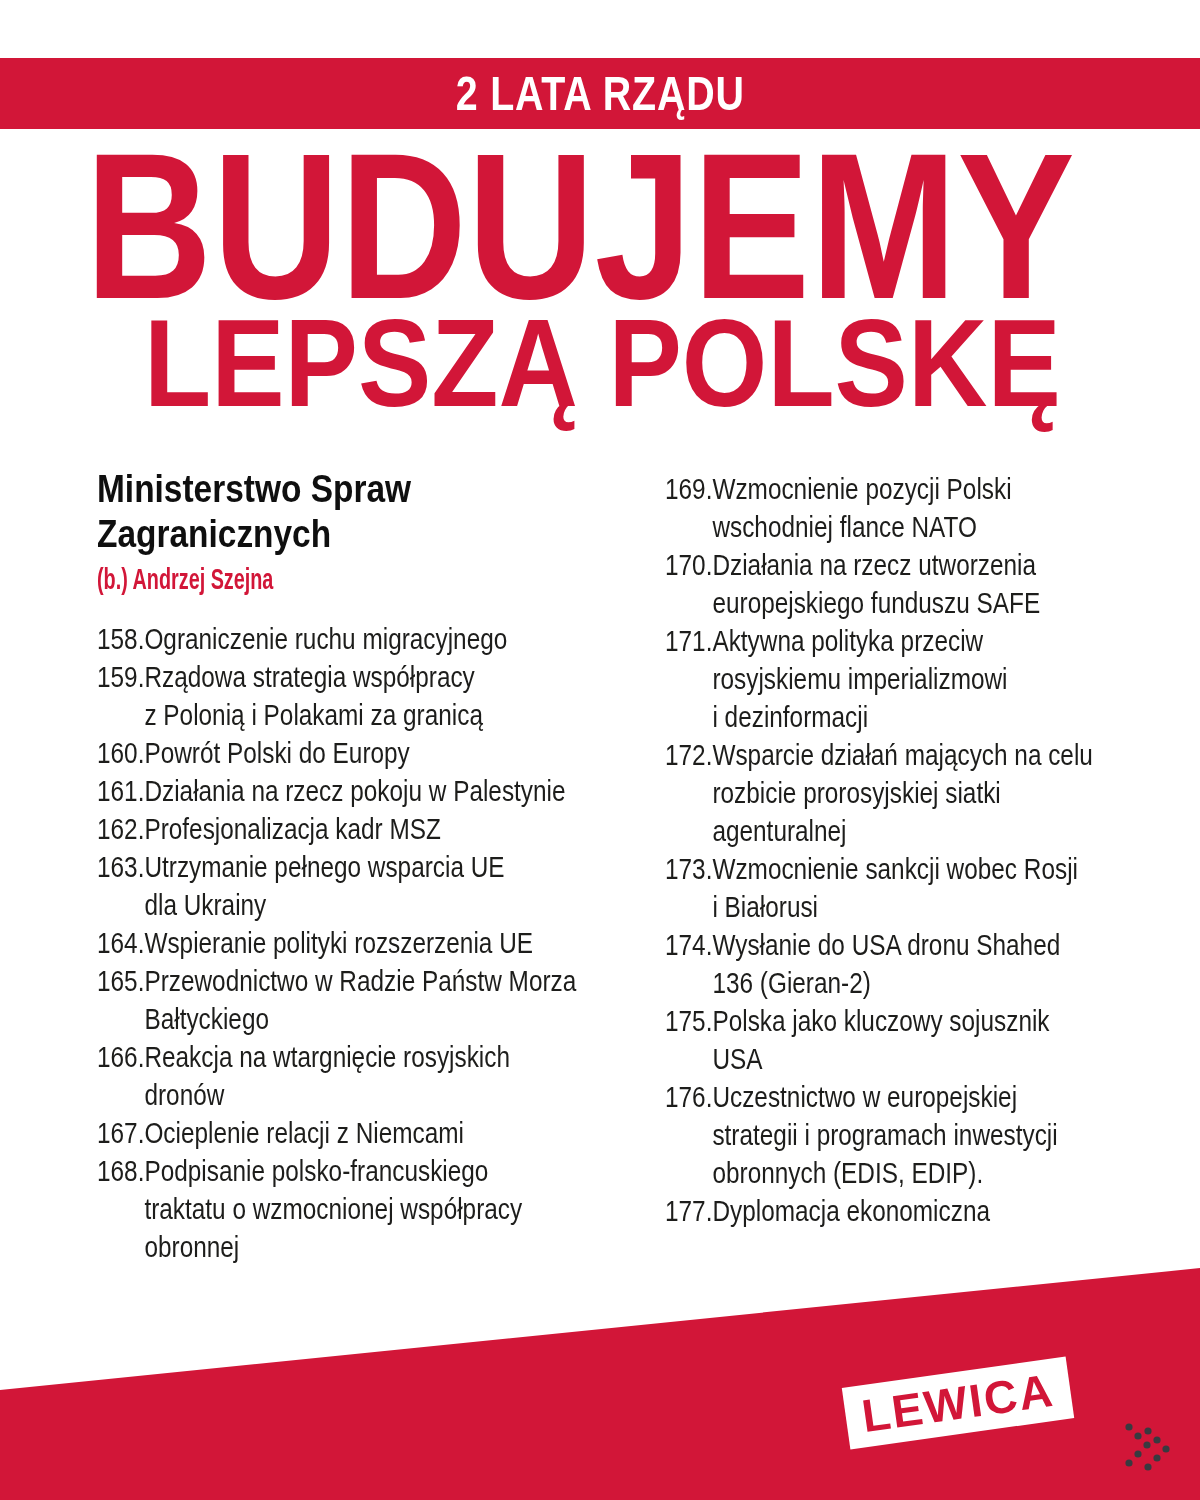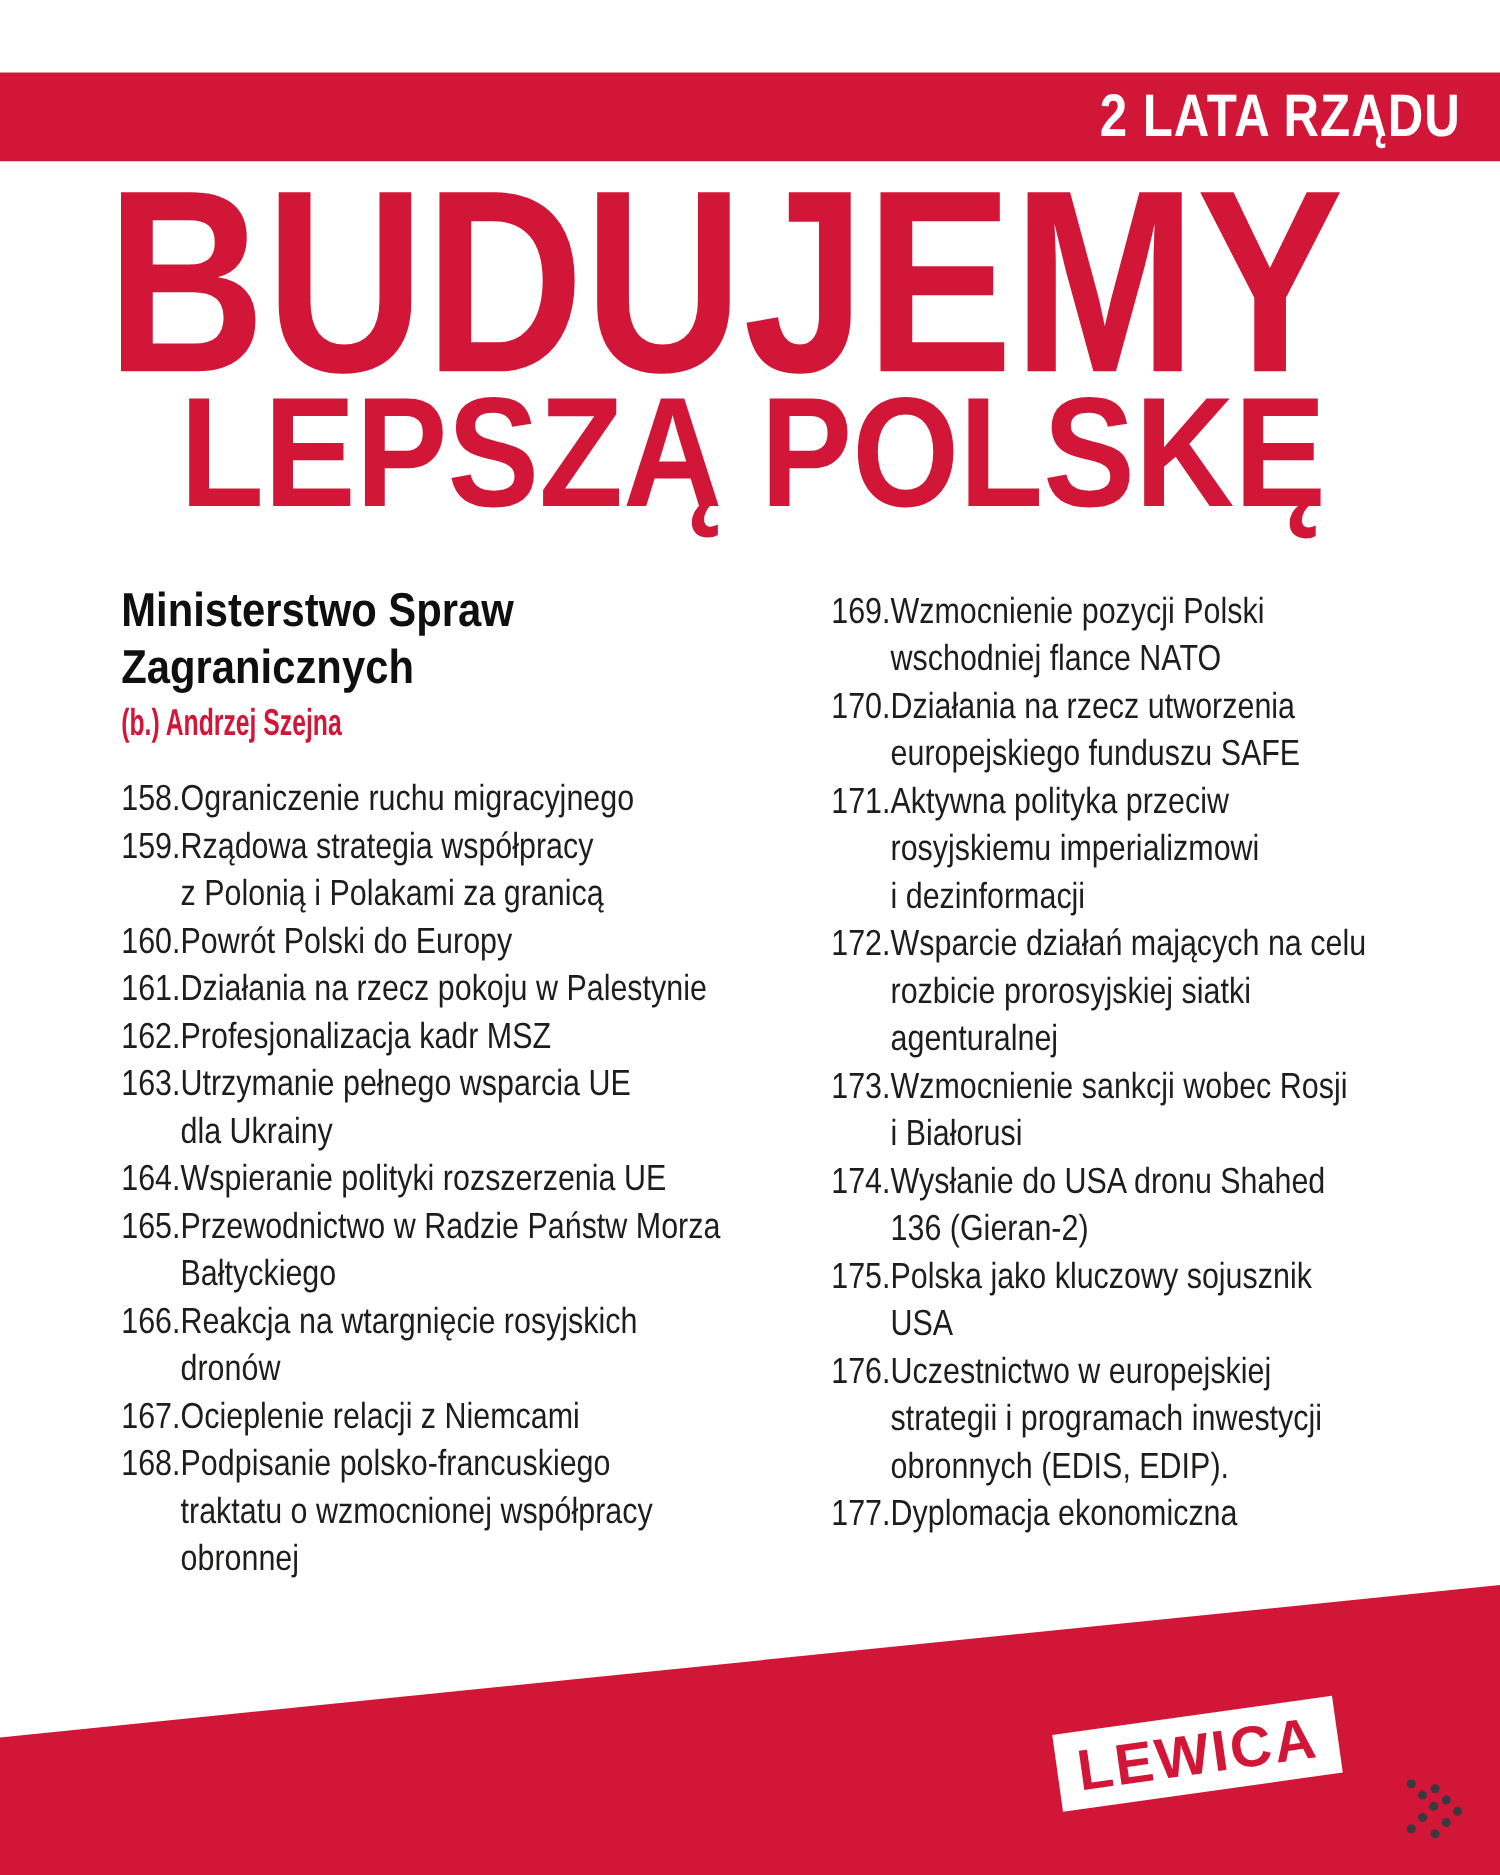--- a/index.html
+++ b/index.html
@@ -8,21 +8,21 @@
     width:1200px;height:1500px;
     background:#ffffff;
     overflow:hidden;
     font-family:"Liberation Sans", sans-serif;
     -webkit-font-smoothing:antialiased;
   }
   
   .top-band{
     position:absolute;left:0;top:58px;width:1200px;height:71px;
     background:#d21638;
-    display:flex;align-items:center;justify-content:flex-end;
+    display:flex;align-items:center;justify-content:center;
   }
   .top-band .label{
     display:inline-block;
     color:#ffffff;font-weight:bold;font-size:48px;letter-spacing:1px;
     transform:scaleX(0.82);transform-origin:center;
     white-space:nowrap;
   }
   
   .hero1{
     position:absolute;left:85px;top:122px;

